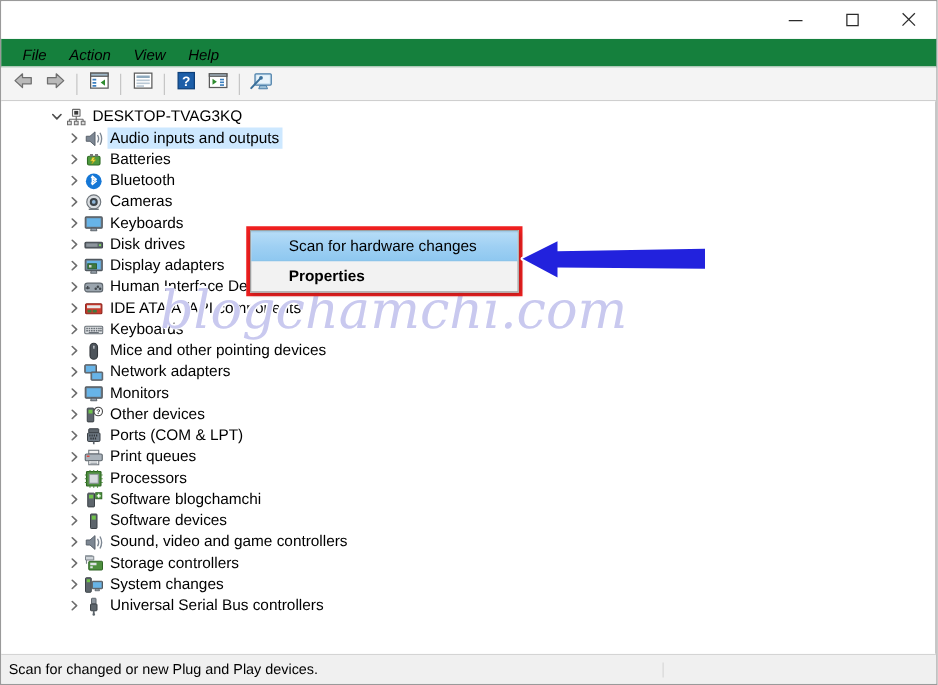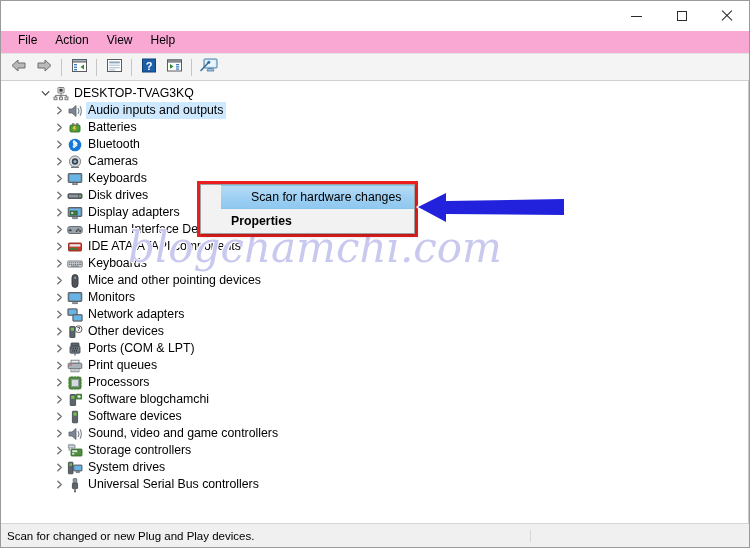--- a/index.html
+++ b/index.html
@@ -83,25 +83,26 @@
     content:""; position:absolute; left:-1px; top:5px;
     width: 14px; height: 1.2px; background:#2b2b2b;
   }
   .glyph-close::before { transform: rotate(45deg); }
   .glyph-close::after  { transform: rotate(-45deg); }
 
   
   .menubar {
     height: 22px;
     min-height: 22px;
-    background: #f9a8d4;
-    display: flex;
-    align-items: flex-start;
+    background: #15803d;
+    display: flex;
+    align-items: flex-end;
     padding-left: 8px;
     border-bottom: 1px solid #e4e4e4;
+    font-style: italic;
   }
   .menuitem {
     font-size: 12px;
     color: #000;
     padding: 2px 9px;
     cursor: default;
   }
 
   
   .toolbar {
@@ -212,21 +213,20 @@
     align-items: center;
     padding-left: 30px;
     font-size: 12.3px;
     color: #000;
     box-sizing: border-box;
   }
   .ctxitem.highlight {
     background: linear-gradient(to bottom, #b5dcf7 0%, #9fd0f3 50%, #8fc8f0 100%);
     border-top: 1px solid #8bc4ea;
     border-bottom: 1px solid #8bc4ea;
-    margin-left: 20px;
   }
   .ctxitem.bold { font-weight: bold; }
 
   
   .arrow-ann {
     position: absolute;
     left: 415px; top: 104px;
     width: 152px; height: 44px;
     z-index: 45;
     pointer-events: none;
@@ -573,43 +573,43 @@
       </div>
 
       <div class="row level1">
         <span class="chev">
           <svg width="9" height="9" viewBox="0 0 9 9">
               <path d="M2.8 1.2 L6.3 4.5 L2.8 7.8" fill="none" stroke="#6d6d6d" stroke-width="1.3" stroke-linecap="round" stroke-linejoin="round"></path>
             </svg>
         </span>
         <span class="ico">
           <svg width="16" height="16" viewBox="0 0 16 16">
-            <rect x="1.2" y="2.5" width="13.6" height="9" rx="0.8" fill="#6f7a85" stroke="#50585f" stroke-width="0.9"></rect>
-            <rect x="2.4" y="3.6" width="11.2" height="6.8" fill="#67b4e8"></rect>
-            <path d="M5.5 13.6 L10.5 13.6 L10 11.5 L6 11.5 Z" fill="#95a0aa" stroke="#50585f" stroke-width="0.7"></path>
-          </svg>
-        </span>
-        <span class="lbl">Monitors</span>
-      </div>
-
-      <div class="row level1">
-        <span class="chev">
-          <svg width="9" height="9" viewBox="0 0 9 9">
-              <path d="M2.8 1.2 L6.3 4.5 L2.8 7.8" fill="none" stroke="#6d6d6d" stroke-width="1.3" stroke-linecap="round" stroke-linejoin="round"></path>
-            </svg>
-        </span>
-        <span class="ico">
-          <svg width="16" height="16" viewBox="0 0 16 16">
             <rect x="0.8" y="1.8" width="9.4" height="6.6" rx="0.6" fill="#6f7a85" stroke="#50585f" stroke-width="0.8"></rect>
             <rect x="1.8" y="2.7" width="7.4" height="4.8" fill="#67b4e8"></rect>
             <rect x="5.8" y="7.6" width="9.4" height="6.6" rx="0.6" fill="#6f7a85" stroke="#50585f" stroke-width="0.8"></rect>
             <rect x="6.8" y="8.5" width="7.4" height="4.8" fill="#67b4e8"></rect>
           </svg>
         </span>
         <span class="lbl">Network adapters</span>
+      </div>
+
+      <div class="row level1">
+        <span class="chev">
+          <svg width="9" height="9" viewBox="0 0 9 9">
+              <path d="M2.8 1.2 L6.3 4.5 L2.8 7.8" fill="none" stroke="#6d6d6d" stroke-width="1.3" stroke-linecap="round" stroke-linejoin="round"></path>
+            </svg>
+        </span>
+        <span class="ico">
+          <svg width="16" height="16" viewBox="0 0 16 16">
+            <rect x="1.2" y="2.5" width="13.6" height="9" rx="0.8" fill="#6f7a85" stroke="#50585f" stroke-width="0.9"></rect>
+            <rect x="2.4" y="3.6" width="11.2" height="6.8" fill="#67b4e8"></rect>
+            <path d="M5.5 13.6 L10.5 13.6 L10 11.5 L6 11.5 Z" fill="#95a0aa" stroke="#50585f" stroke-width="0.7"></path>
+          </svg>
+        </span>
+        <span class="lbl">Monitors</span>
       </div>
 
       <div class="row level1">
         <span class="chev">
           <svg width="9" height="9" viewBox="0 0 9 9">
               <path d="M2.8 1.2 L6.3 4.5 L2.8 7.8" fill="none" stroke="#6d6d6d" stroke-width="1.3" stroke-linecap="round" stroke-linejoin="round"></path>
             </svg>
         </span>
         <span class="ico">
           <svg width="16" height="16" viewBox="0 0 16 16">
@@ -761,21 +761,21 @@
         </span>
         <span class="ico">
           <svg width="16" height="16" viewBox="0 0 16 16">
             <rect x="1.4" y="2.2" width="4.6" height="11.6" rx="0.6" fill="#5d656c" stroke="#3b4146" stroke-width="0.8"></rect>
             <rect x="2.4" y="3.4" width="2.6" height="2.4" fill="#6fc24a"></rect>
             <rect x="6.6" y="5" width="8.4" height="6" rx="0.6" fill="#6f7a85" stroke="#50585f" stroke-width="0.8"></rect>
             <rect x="7.4" y="5.8" width="6.8" height="4.4" fill="#67b4e8"></rect>
             <path d="M9 12.6 L12.6 12.6 L12.2 11 L9.4 11 Z" fill="#95a0aa" stroke="#50585f" stroke-width="0.6"></path>
           </svg>
         </span>
-        <span class="lbl">System drives</span>
+        <span class="lbl">System changes</span>
       </div>
 
       <div class="row level1">
         <span class="chev">
           <svg width="9" height="9" viewBox="0 0 9 9">
               <path d="M2.8 1.2 L6.3 4.5 L2.8 7.8" fill="none" stroke="#6d6d6d" stroke-width="1.3" stroke-linecap="round" stroke-linejoin="round"></path>
             </svg>
         </span>
         <span class="ico">
           <svg width="16" height="16" viewBox="0 0 16 16">

